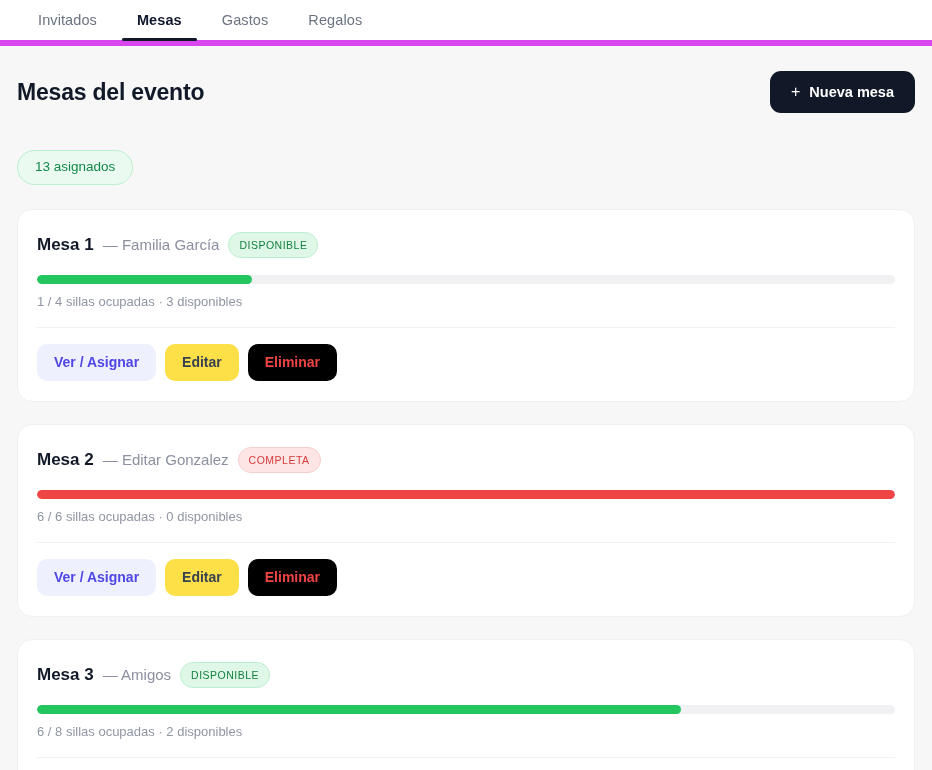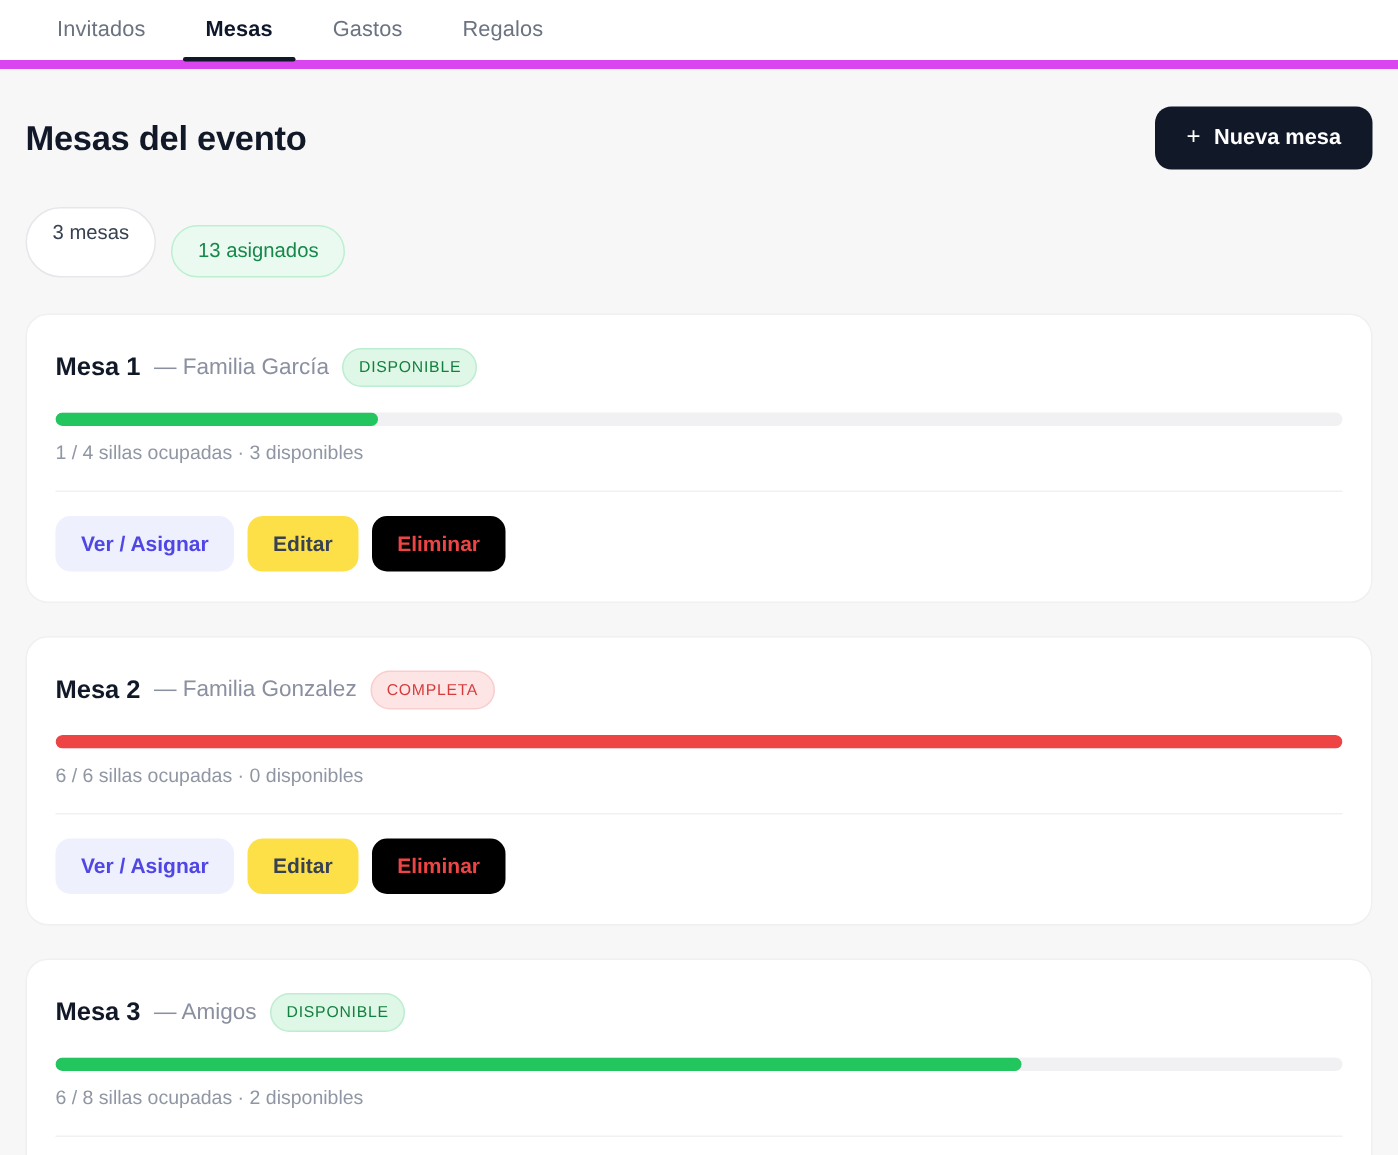--- a/index.html
+++ b/index.html
@@ -232,21 +232,20 @@
 
   <div class="page-head">
     <h1 class="page-title">Mesas del evento</h1>
     <button class="new-btn">
       <span class="plus">+</span>
       <span>Nueva mesa</span>
     </button>
   </div>
 
   <div class="pills">
-    <div class="pill pill-plain">3 mesas</div>
     <div class="pill pill-green">13 asignados</div>
   </div>
 
   <div class="cards">
 
     <div class="card">
       <div class="card-head">
         <span class="mesa-name">Mesa 1</span>
         <span class="mesa-group">
           <span>—</span>
@@ -264,21 +263,21 @@
         <button class="abtn abtn-edit">Editar</button>
         <button class="abtn abtn-delete">Eliminar</button>
       </div>
     </div>
 
     <div class="card">
       <div class="card-head">
         <span class="mesa-name">Mesa 2</span>
         <span class="mesa-group">
           <span>—</span>
-          <span>Familia Gonzalez</span>
+          <span>Editar Gonzalez</span>
         </span>
         <span class="badge badge-red">COMPLETA</span>
       </div>
       <div class="track">
         <div class="fill fill-red" style="width: 100%;"></div>
       </div>
       <div class="seat-text">6 / 6 sillas ocupadas · 0 disponibles</div>
       <div class="divider"></div>
       <div class="actions">
         <button class="abtn abtn-assign">Ver / Asignar</button>

